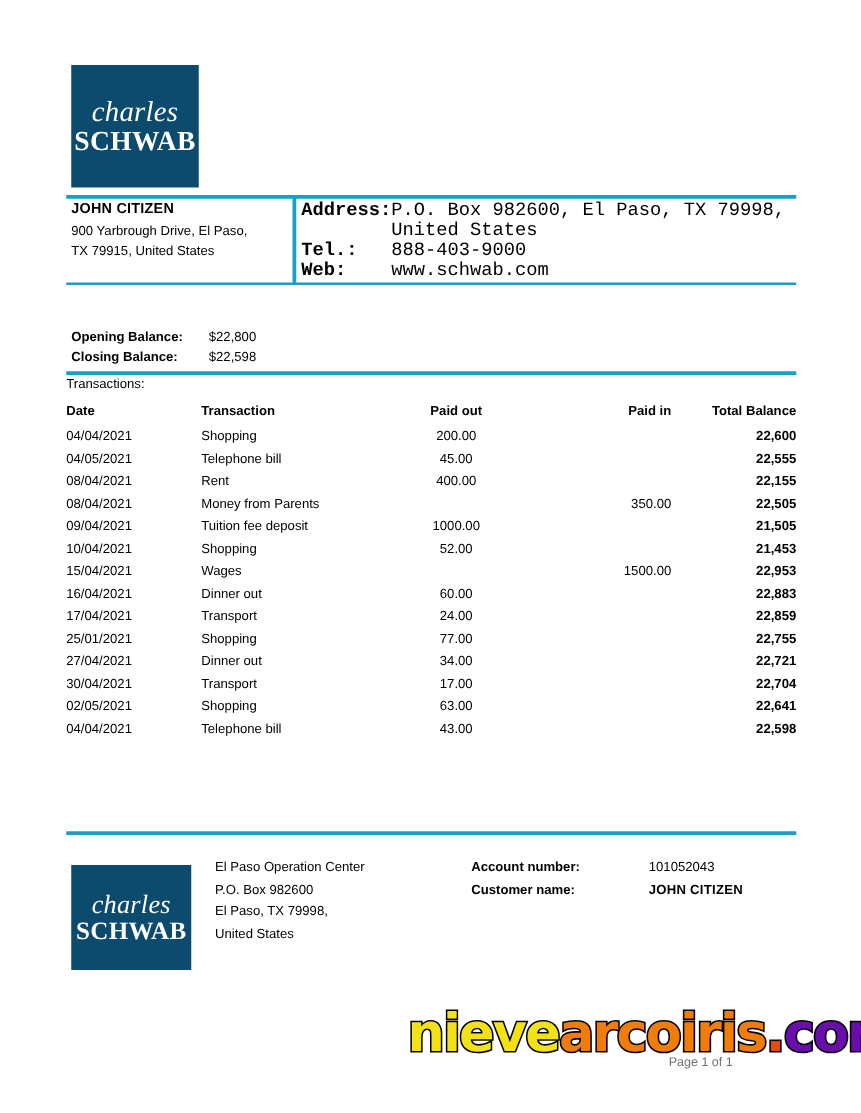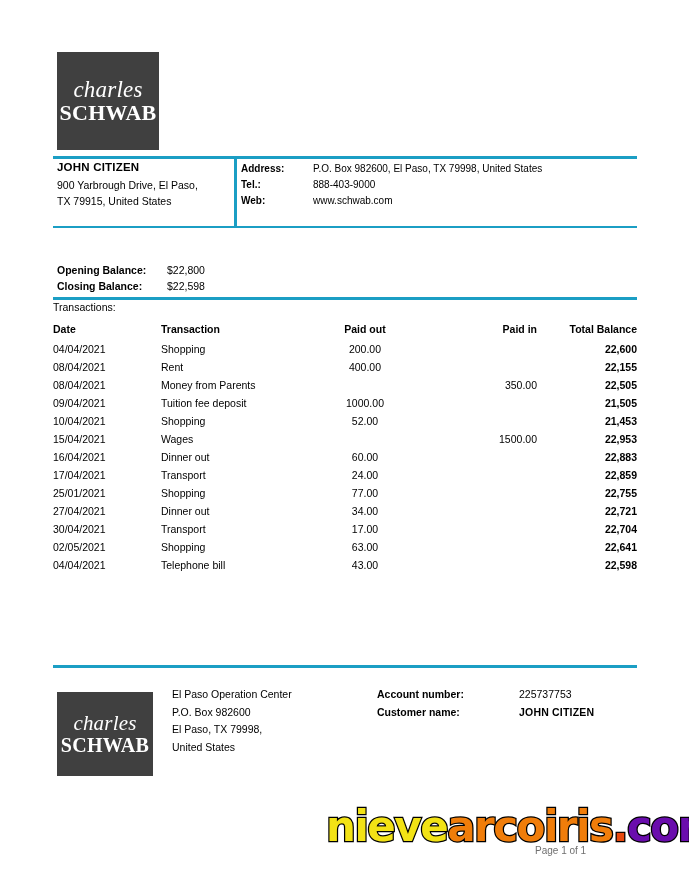--- a/index.html
+++ b/index.html
@@ -19,21 +19,21 @@
   .page {
     position: absolute;
     left: 0; top: 0;
     width: 689px;
     height: 890px;
   }
 
   
   .logo-box {
     position: absolute;
-    background: #404040;
+    background: #0c4a6e;
     box-sizing: border-box;
     display: flex;
     flex-direction: column;
     align-items: center;
     justify-content: center;
   }
   .logo-head {
     left: 57px;
     top: 52px;
     width: 102px;
@@ -101,22 +101,23 @@
   }
 
   .bank-block {
     position: absolute;
     left: 241px;
     top: 161px;
     width: 396px;
   }
   .bank-row {
     display: flex;
-    font-size: 10px;
+    font-size: 15px;
     line-height: 16px;
+    font-family: Liberation Mono, monospace;
   }
   .bank-label {
     width: 72px;
     font-weight: 700;
     flex: 0 0 72px;
   }
   .bank-value { }
 
   
   .balances {
@@ -288,20 +289,27 @@
     </thead>
     <tbody>
         <tr>
           <td class="col-date">04/04/2021</td>
           <td class="col-txn">Shopping</td>
           <td class="col-out">200.00</td>
           <td class="col-in"></td>
           <td class="col-bal">22,600</td>
         </tr>
         <tr>
+          <td class="col-date">04/05/2021</td>
+          <td class="col-txn">Telephone bill</td>
+          <td class="col-out">45.00</td>
+          <td class="col-in"></td>
+          <td class="col-bal">22,555</td>
+        </tr>
+        <tr>
           <td class="col-date">08/04/2021</td>
           <td class="col-txn">Rent</td>
           <td class="col-out">400.00</td>
           <td class="col-in"></td>
           <td class="col-bal">22,155</td>
         </tr>
         <tr>
           <td class="col-date">08/04/2021</td>
           <td class="col-txn">Money from Parents</td>
           <td class="col-out"></td>
@@ -391,21 +399,21 @@
   <div class="footer-addr">
     <div>El Paso Operation Center</div>
     <div>P.O. Box 982600</div>
     <div>El Paso, TX 79998,</div>
     <div>United States</div>
   </div>
 
   <div class="footer-acct">
     <div class="acct-row">
       <div class="acct-label">Account number:</div>
-      <div class="acct-value">225737753</div>
+      <div class="acct-value">101052043</div>
     </div>
     <div class="acct-row">
       <div class="acct-label">Customer name:</div>
       <div class="acct-value bold">JOHN CITIZEN</div>
     </div>
   </div>
 
   <div class="watermark"><span class="wm-a">nieve</span><span class="wm-b">arcoiris</span><span class="wm-c">.</span><span class="wm-d">com</span></div>
 
   <div class="page-num">Page 1 of 1</div>

